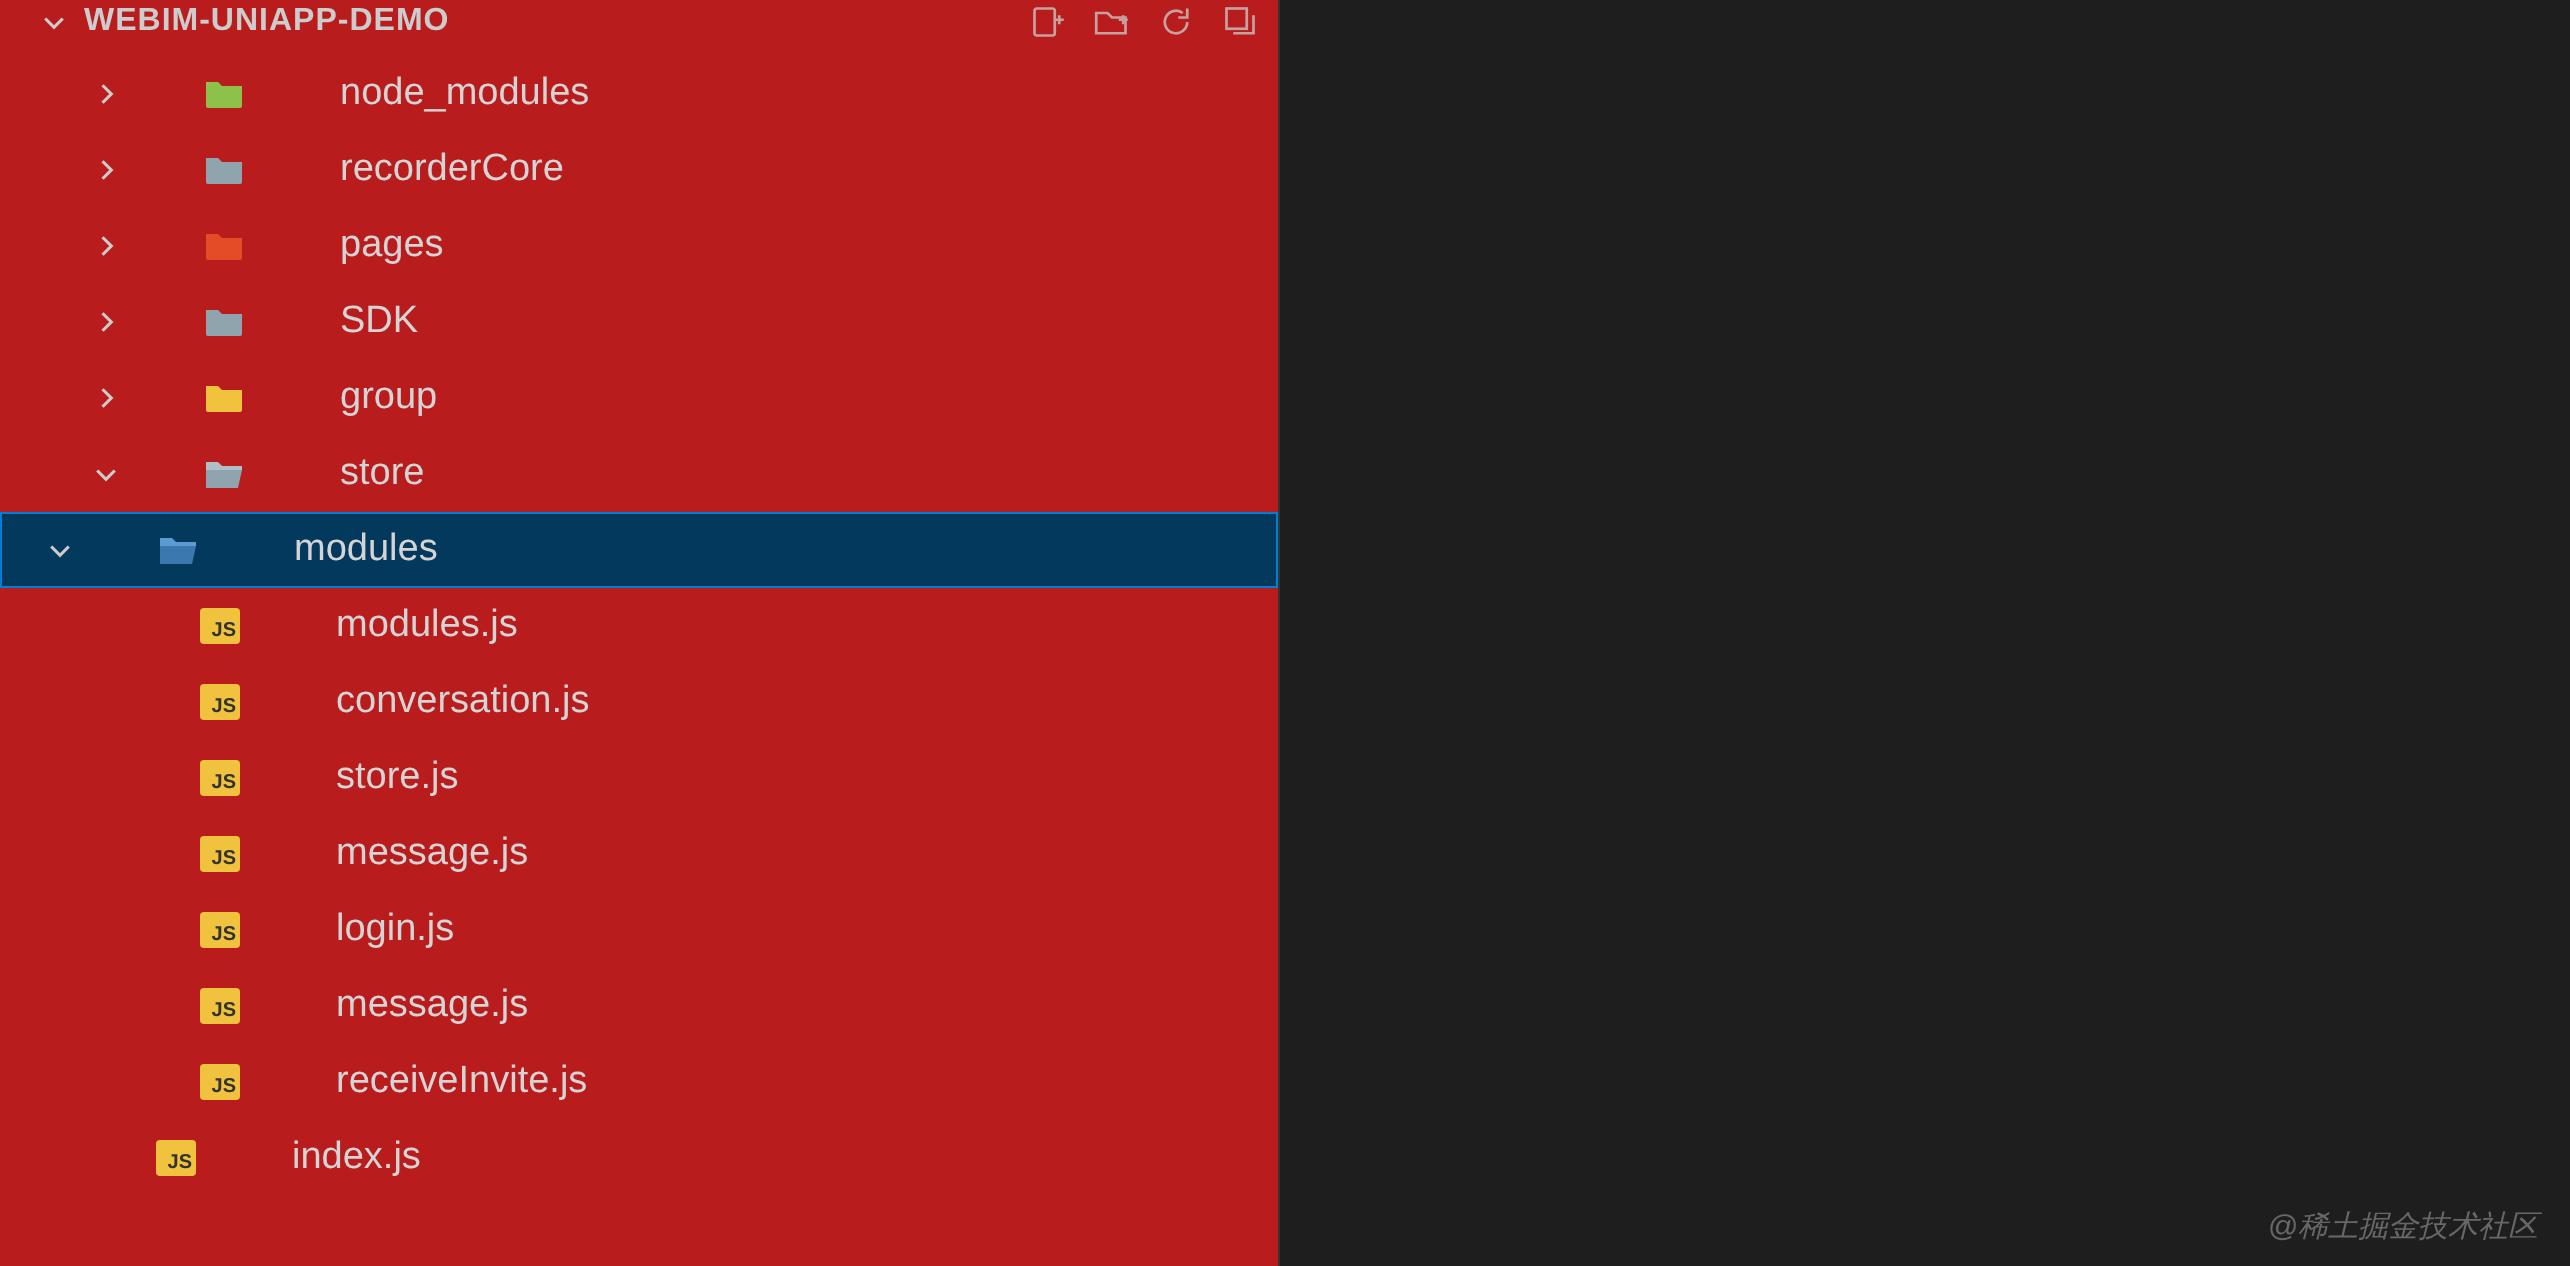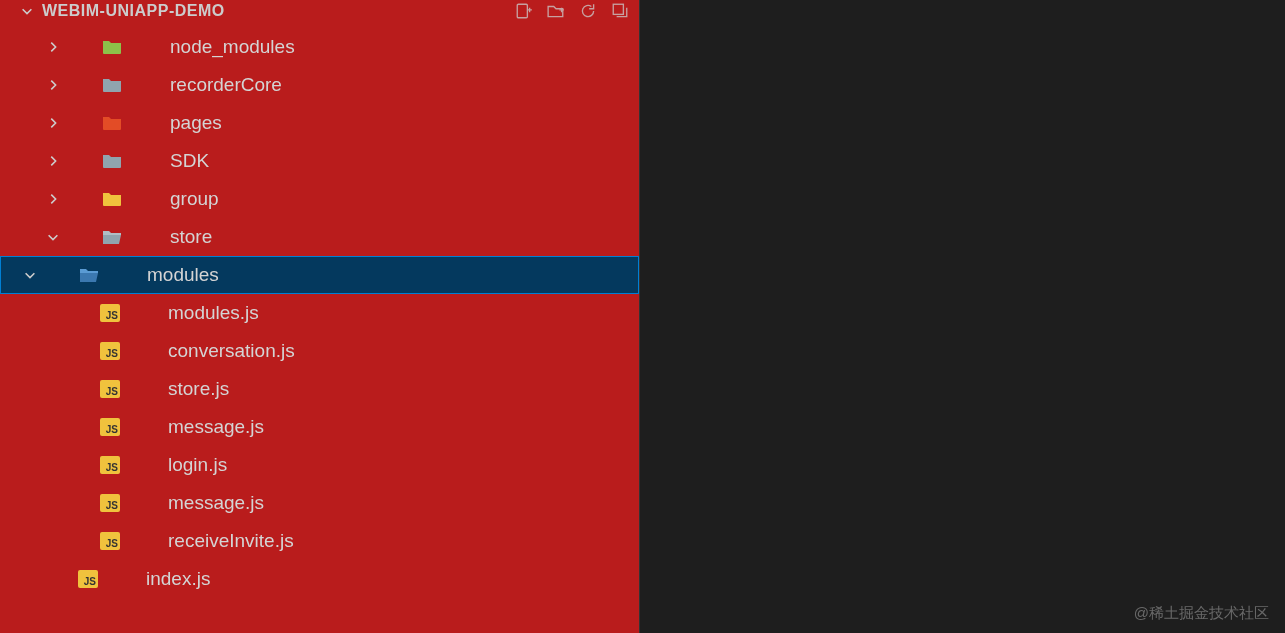--- a/index.html
+++ b/index.html
@@ -98,20 +98,21 @@
     .label { color: #d4d4d4; }
     .indent-0 { padding-left: 44px; }
     .indent-1 { padding-left: 60px; }
     .indent-2 { padding-left: 76px; }
     .indent-3 { padding-left: 98px; }
     .editor-area {
       flex: 1;
       background: #1e1e1e;
       position: relative;
       overflow: hidden;
+      font-style: italic;
     }
     .watermark-logo {
       position: absolute;
       right: -80px;
       top: 50%;
       transform: translateY(-50%);
       opacity: 0.06;
     }
     .watermark-text {
       position: absolute;

